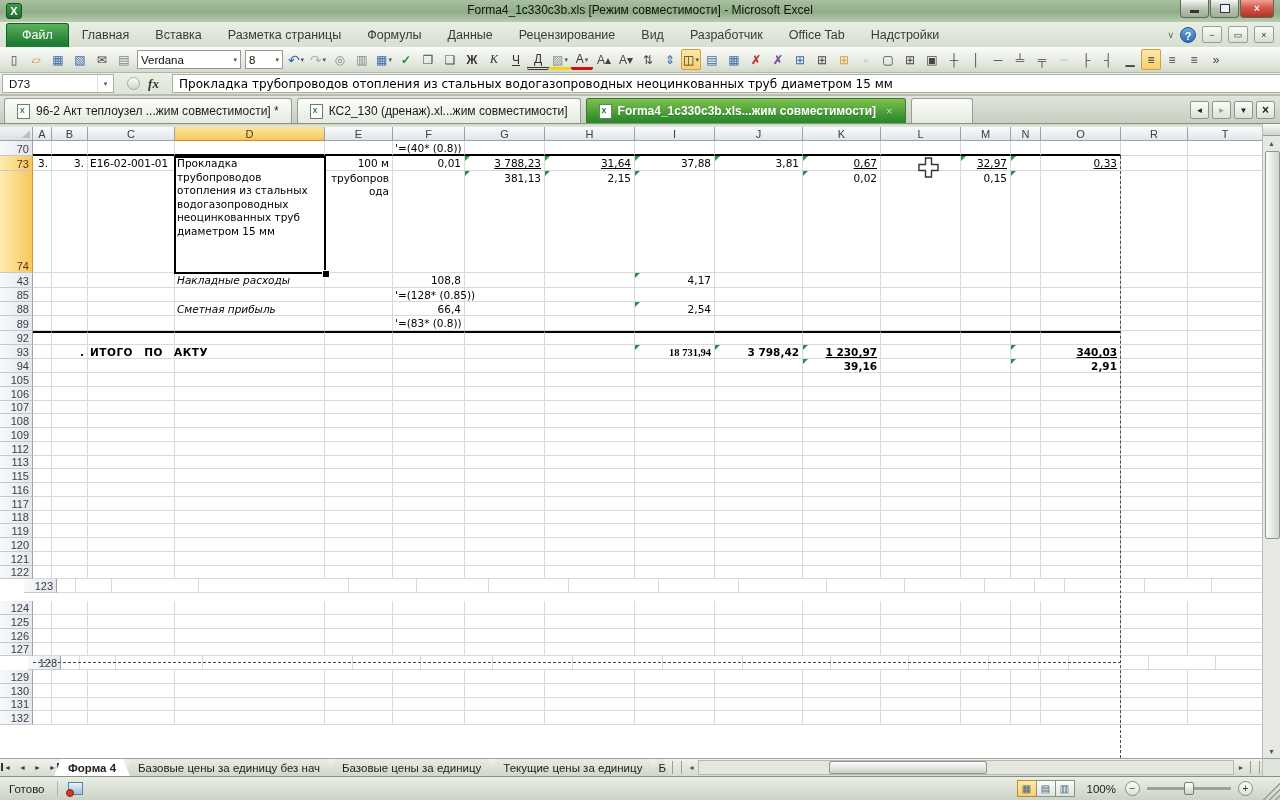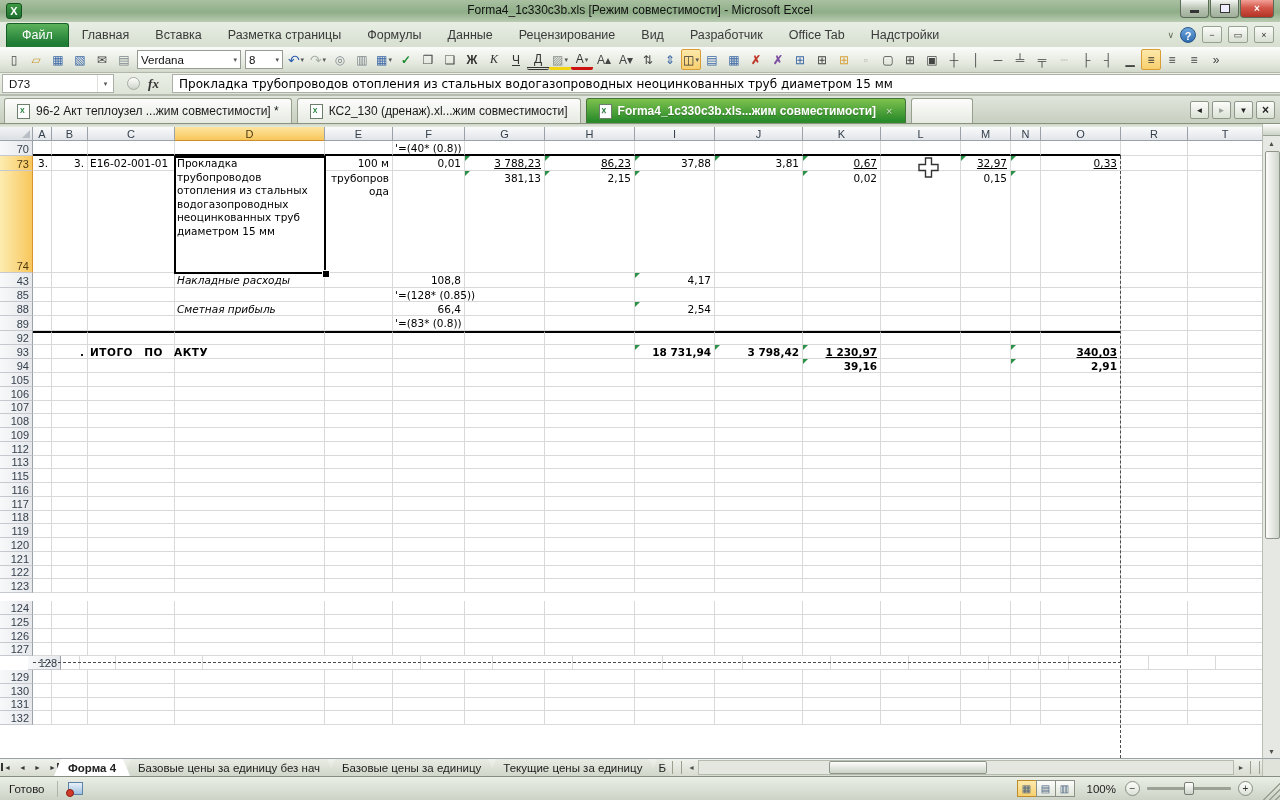--- a/index.html
+++ b/index.html
@@ -360,21 +360,21 @@
           <div class="cell" style="width: 87px; height: 15px;">Е16-02-001-01</div>
           <div class="cell wrap mergecell" style="width: 150px; height: 15px;"><div class="mcontent">Прокладка
 трубопроводов
 отопления из стальных
 водогазопроводных
 неоцинкованных труб
 диаметром 15 мм</div></div>
           <div class="cell a-r" style="width: 68px; height: 15px;">100 м</div>
           <div class="cell a-r" style="width: 72px; height: 15px;">0,01</div>
           <div class="cell a-r und flag" style="width: 80px; height: 15px;">3 788,23</div>
-          <div class="cell a-r und flag" style="width: 90px; height: 15px;">86,23</div>
+          <div class="cell a-r und flag" style="width: 90px; height: 15px;">31,64</div>
           <div class="cell a-r flag" style="width: 80px; height: 15px;">37,88</div>
           <div class="cell a-r flag" style="width: 88px; height: 15px;">3,81</div>
           <div class="cell a-r und flag" style="width: 78px; height: 15px;">0,67</div>
           <div class="cell" style="width: 80px; height: 15px;"></div>
           <div class="cell a-r und flag" style="width: 50px; height: 15px;">32,97</div>
           <div class="cell flag" style="width: 30px; height: 15px;"></div>
           <div class="cell a-r und" style="width: 80px; height: 15px;">0,33</div>
           <div class="cell" style="width: 67px; height: 15px;"></div>
           <div class="cell" style="width: 75px; height: 15px;"></div>
         </div>
@@ -502,21 +502,21 @@
         <div class="grow" style="height: 14px;">
           <div class="rh" style="width: 33px; height: 14px;">93</div>
           <div class="cell" style="width: 19px; height: 14px;"></div>
           <div class="cell a-r bld" style="width: 36px; height: 14px;">.</div>
           <div class="cell bld spill itogo" style="width: 87px; height: 14px;">ИТОГО ПО АКТУ</div>
           <div class="cell" style="width: 150px; height: 14px;"></div>
           <div class="cell" style="width: 68px; height: 14px;"></div>
           <div class="cell" style="width: 72px; height: 14px;"></div>
           <div class="cell" style="width: 80px; height: 14px;"></div>
           <div class="cell" style="width: 90px; height: 14px;"></div>
-          <div class="cell a-r bld flag" style="width: 80px; height: 14px;">18 731,94</div>
+          <div class="cell a-r bld flag" style="width: 80px; height: 14px; font-family: Liberation Serif, serif;">18 731,94</div>
           <div class="cell a-r bld flag" style="width: 88px; height: 14px;">3 798,42</div>
           <div class="cell a-r bld und flag" style="width: 78px; height: 14px;">1 230,97</div>
           <div class="cell" style="width: 80px; height: 14px;"></div>
           <div class="cell" style="width: 50px; height: 14px;"></div>
           <div class="cell flag" style="width: 30px; height: 14px;"></div>
           <div class="cell a-r bld und" style="width: 80px; height: 14px;">340,03</div>
           <div class="cell" style="width: 67px; height: 14px;"></div>
           <div class="cell" style="width: 75px; height: 14px;"></div>
         </div>
         <div class="grow" style="height: 14px;">
@@ -832,21 +832,21 @@
           <div class="cell" style="width: 80px; height: 13.75px;"></div>
           <div class="cell" style="width: 88px; height: 13.75px;"></div>
           <div class="cell" style="width: 78px; height: 13.75px;"></div>
           <div class="cell" style="width: 80px; height: 13.75px;"></div>
           <div class="cell" style="width: 50px; height: 13.75px;"></div>
           <div class="cell" style="width: 30px; height: 13.75px;"></div>
           <div class="cell" style="width: 80px; height: 13.75px;"></div>
           <div class="cell" style="width: 67px; height: 13.75px;"></div>
           <div class="cell" style="width: 75px; height: 13.75px;"></div>
         </div>
-        <div class="grow" style="height: 22px;">
+        <div class="grow" style="height: 22px; padding-left: 24px;">
           <div class="rh" style="width: 33px; height: 13.75px;">123</div>
           <div class="cell" style="width: 19px; height: 13.75px;"></div>
           <div class="cell" style="width: 36px; height: 13.75px;"></div>
           <div class="cell" style="width: 87px; height: 13.75px;"></div>
           <div class="cell" style="width: 150px; height: 13.75px;"></div>
           <div class="cell" style="width: 68px; height: 13.75px;"></div>
           <div class="cell" style="width: 72px; height: 13.75px;"></div>
           <div class="cell" style="width: 80px; height: 13.75px;"></div>
           <div class="cell" style="width: 90px; height: 13.75px;"></div>
           <div class="cell" style="width: 80px; height: 13.75px;"></div>

